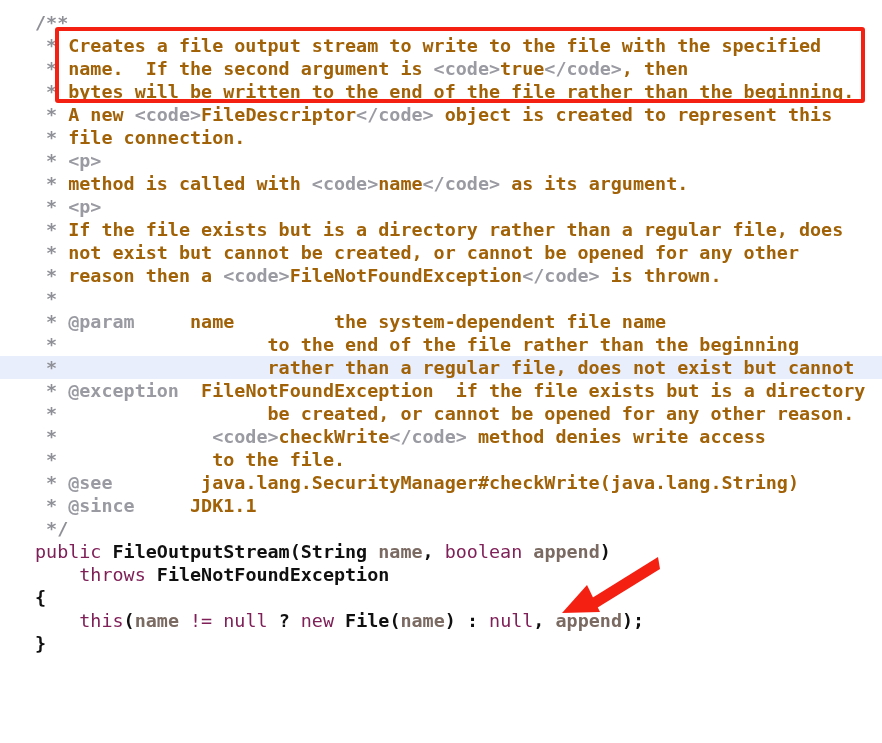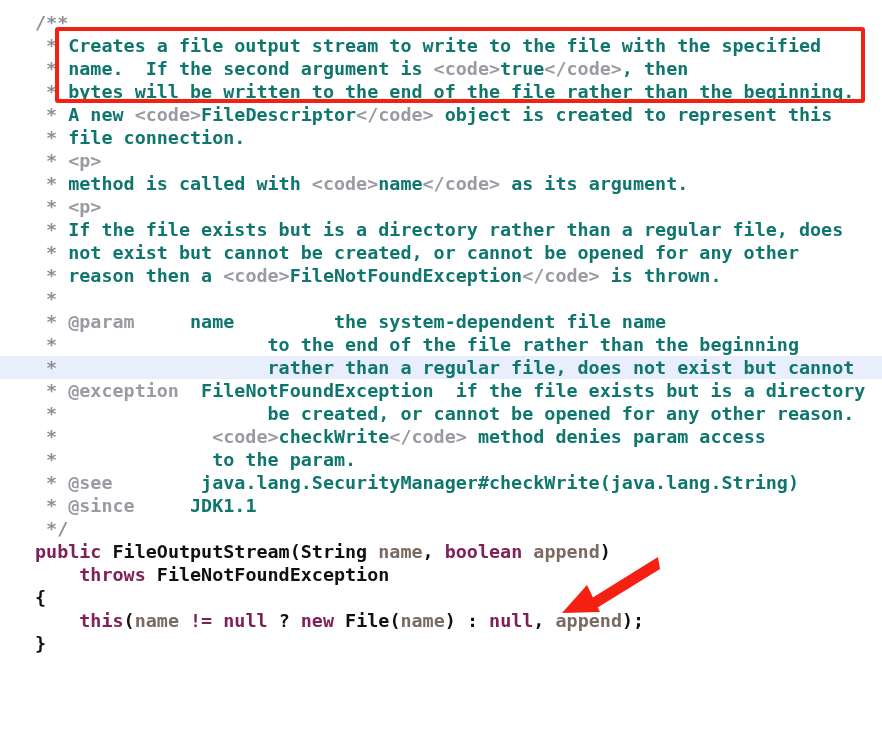--- a/index.html
+++ b/index.html
@@ -40,25 +40,25 @@
     letter-spacing: 0px;
     padding-left: 35px;
     color: #000000;
   }
 
   .line.hl {
     background: #e8eefb;
   }
 
   
-  .t-doc      { color: #0f766e; font-weight: bold; }
+  .t-doc      { color: #a16207; font-weight: bold; }
   .t-docmark  { color: #8f9097; font-weight: bold; }
   .t-tag      { color: #9a9aa2; font-weight: bold; margin-top: 16px; }
   .t-html     { color: #9a9aa2; font-weight: bold; }
-  .t-kw       { color: #7f2058; font-weight: bold; }
+  .t-kw       { color: #7f2058; font-weight: normal; }
   .t-id       { color: #101010; font-weight: bold; }
   .t-param    { color: #7a6a62; font-weight: bold; }
   .t-punct    { color: #101010; font-weight: bold; }
 
   
   .annot {
     position: absolute;
     pointer-events: none;
   }
   #redbox {
@@ -94,22 +94,22 @@
       <div class="line"><span class="t-docmark"> * </span><span class="t-html">&lt;p&gt;</span></div>
       <div class="line"><span class="t-docmark"> * </span><span class="t-doc">If the file exists but is a directory rather than a regular file, does</span></div>
       <div class="line"><span class="t-docmark"> * </span><span class="t-doc">not exist but cannot be created, or cannot be opened for any other</span></div>
       <div class="line"><span class="t-docmark"> * </span><span class="t-doc">reason then a </span><span class="t-html">&lt;code&gt;</span><span class="t-doc">FileNotFoundException</span><span class="t-html">&lt;/code&gt;</span><span class="t-doc"> is thrown.</span></div>
       <div class="line"><span class="t-docmark"> *</span></div>
       <div class="line"><span class="t-docmark"> * </span><span class="t-tag">@param</span><span class="t-doc">     name         the system-dependent file name</span></div>
       <div class="line"><span class="t-docmark"> * </span><span class="t-doc">                  to the end of the file rather than the beginning</span></div>
       <div class="line hl"><span class="t-docmark"> * </span><span class="t-doc">                  rather than a regular file, does not exist but cannot</span></div>
       <div class="line"><span class="t-docmark"> * </span><span class="t-tag">@exception</span><span class="t-doc">  FileNotFoundException  if the file exists but is a directory</span></div>
       <div class="line"><span class="t-docmark"> * </span><span class="t-doc">                  be created, or cannot be opened for any other reason.</span></div>
-      <div class="line"><span class="t-docmark"> * </span><span class="t-doc">             </span><span class="t-html">&lt;code&gt;</span><span class="t-doc">checkWrite</span><span class="t-html">&lt;/code&gt;</span><span class="t-doc"> method denies param access</span></div>
-      <div class="line"><span class="t-docmark"> * </span><span class="t-doc">             to the param.</span></div>
+      <div class="line"><span class="t-docmark"> * </span><span class="t-doc">             </span><span class="t-html">&lt;code&gt;</span><span class="t-doc">checkWrite</span><span class="t-html">&lt;/code&gt;</span><span class="t-doc"> method denies write access</span></div>
+      <div class="line"><span class="t-docmark"> * </span><span class="t-doc">             to the file.</span></div>
       <div class="line"><span class="t-docmark"> * </span><span class="t-tag">@see</span><span class="t-doc">        java.lang.SecurityManager#checkWrite(java.lang.String)</span></div>
       <div class="line"><span class="t-docmark"> * </span><span class="t-tag">@since</span><span class="t-doc">     JDK1.1</span></div>
       <div class="line"><span class="t-docmark"> */</span></div>
       <div class="line"><span class="t-kw">public</span><span class="t-punct"> </span><span class="t-id">FileOutputStream</span><span class="t-punct">(</span><span class="t-id">String</span><span class="t-punct"> </span><span class="t-param">name</span><span class="t-punct">, </span><span class="t-kw">boolean</span><span class="t-punct"> </span><span class="t-param">append</span><span class="t-punct">)</span></div>
       <div class="line"><span class="t-punct">    </span><span class="t-kw">throws</span><span class="t-punct"> </span><span class="t-id">FileNotFoundException</span></div>
       <div class="line"><span class="t-punct">{</span></div>
       <div class="line"><span class="t-punct">    </span><span class="t-kw">this</span><span class="t-punct">(</span><span class="t-param">name</span><span class="t-punct"> </span><span class="t-kw">!=</span><span class="t-punct"> </span><span class="t-kw">null</span><span class="t-punct"> ? </span><span class="t-kw">new</span><span class="t-punct"> </span><span class="t-id">File</span><span class="t-punct">(</span><span class="t-param">name</span><span class="t-punct">) : </span><span class="t-kw">null</span><span class="t-punct">, </span><span class="t-param">append</span><span class="t-punct">);</span></div>
       <div class="line"><span class="t-punct">}</span></div>
     </div>
 

